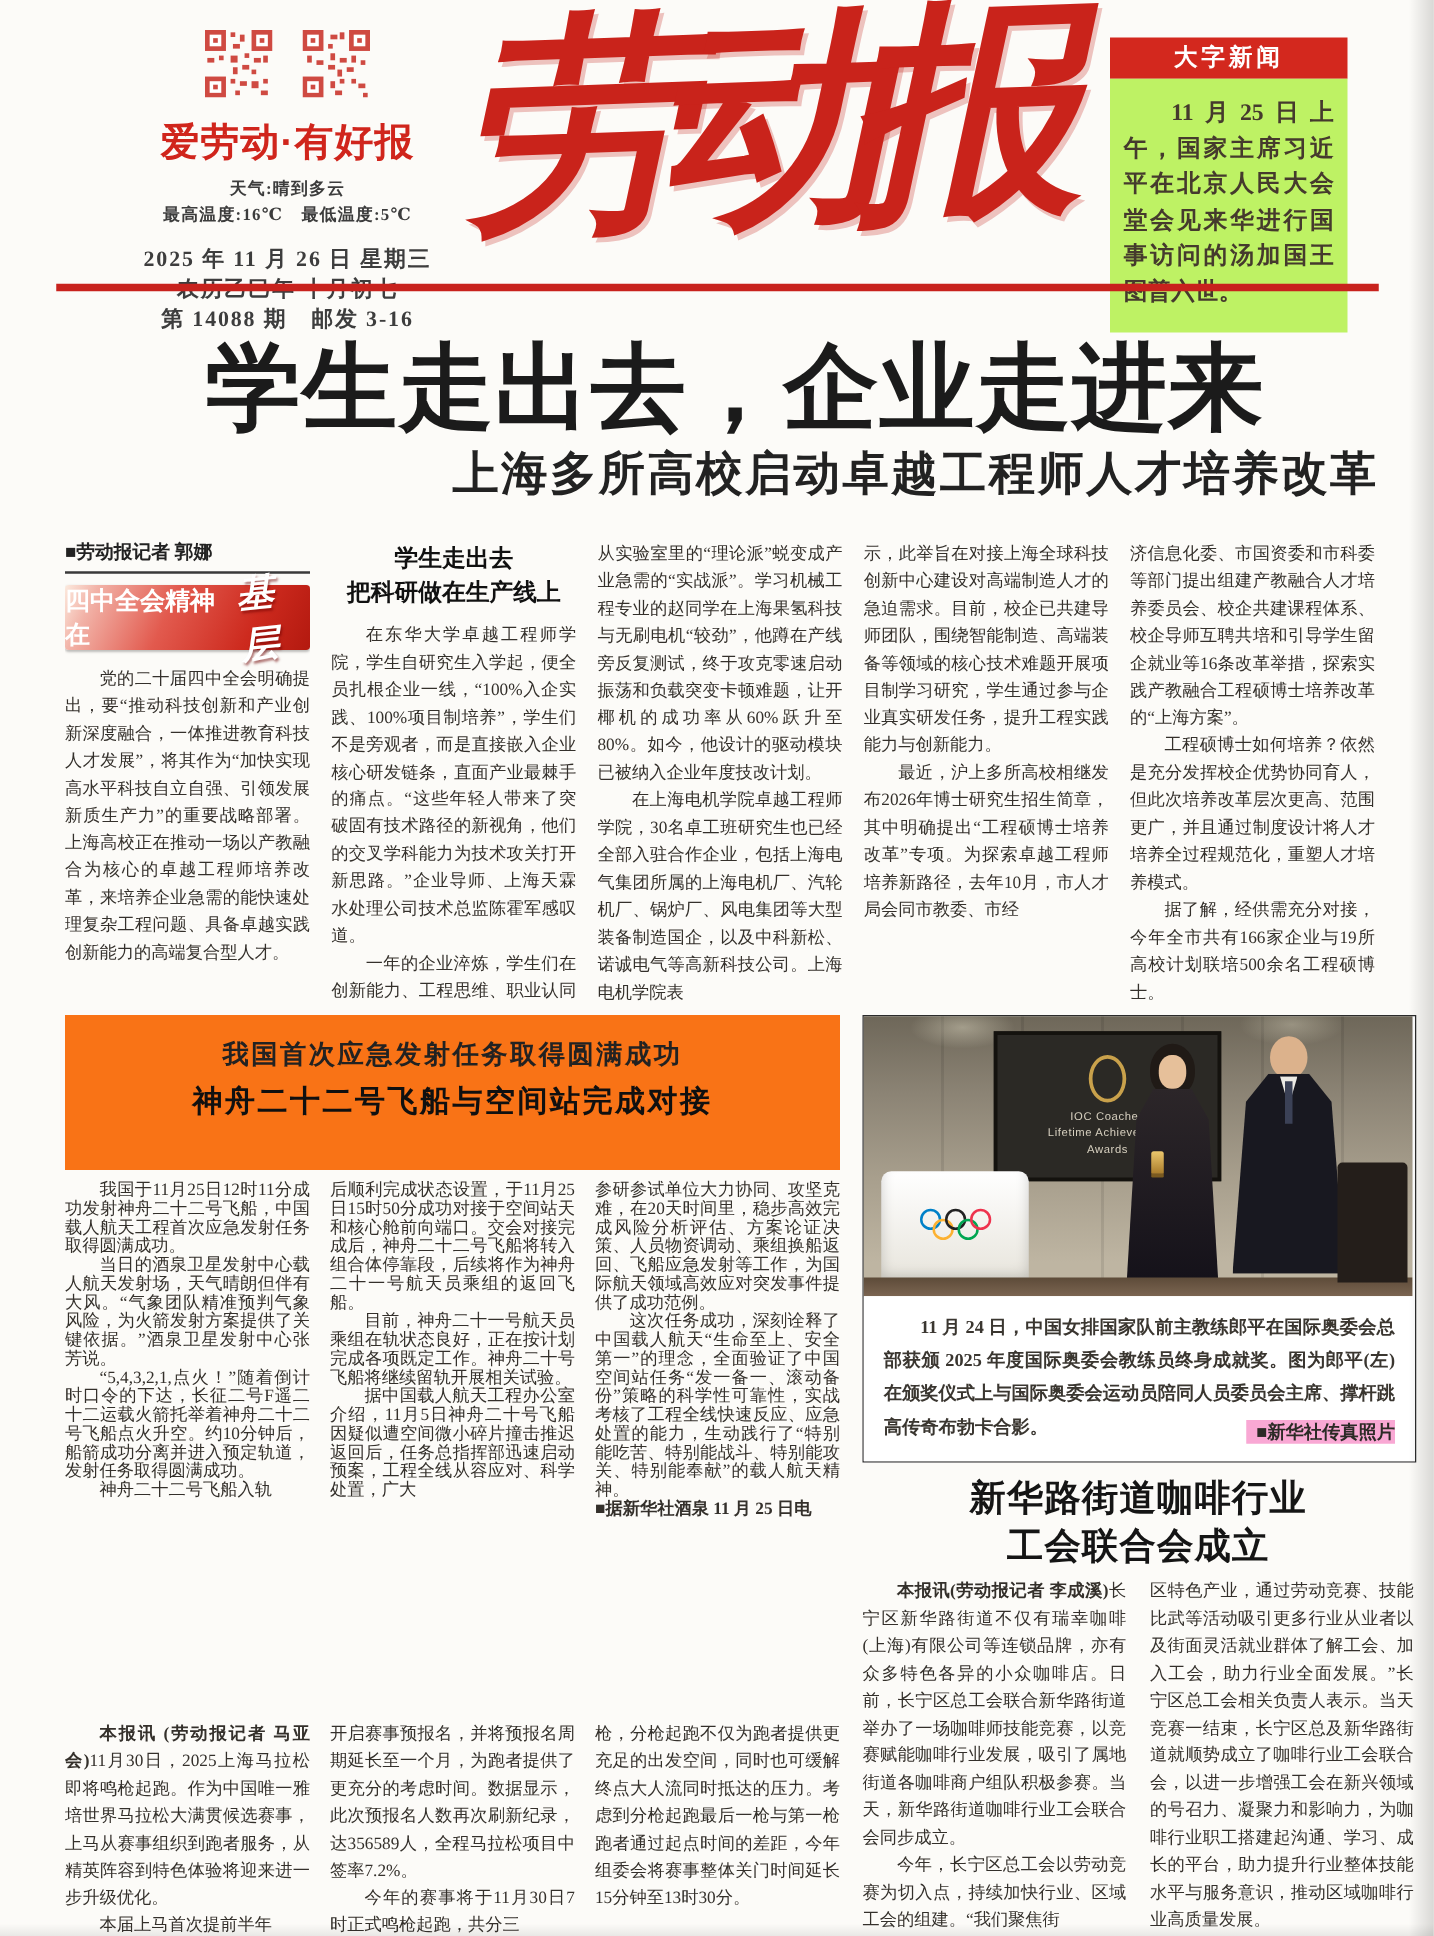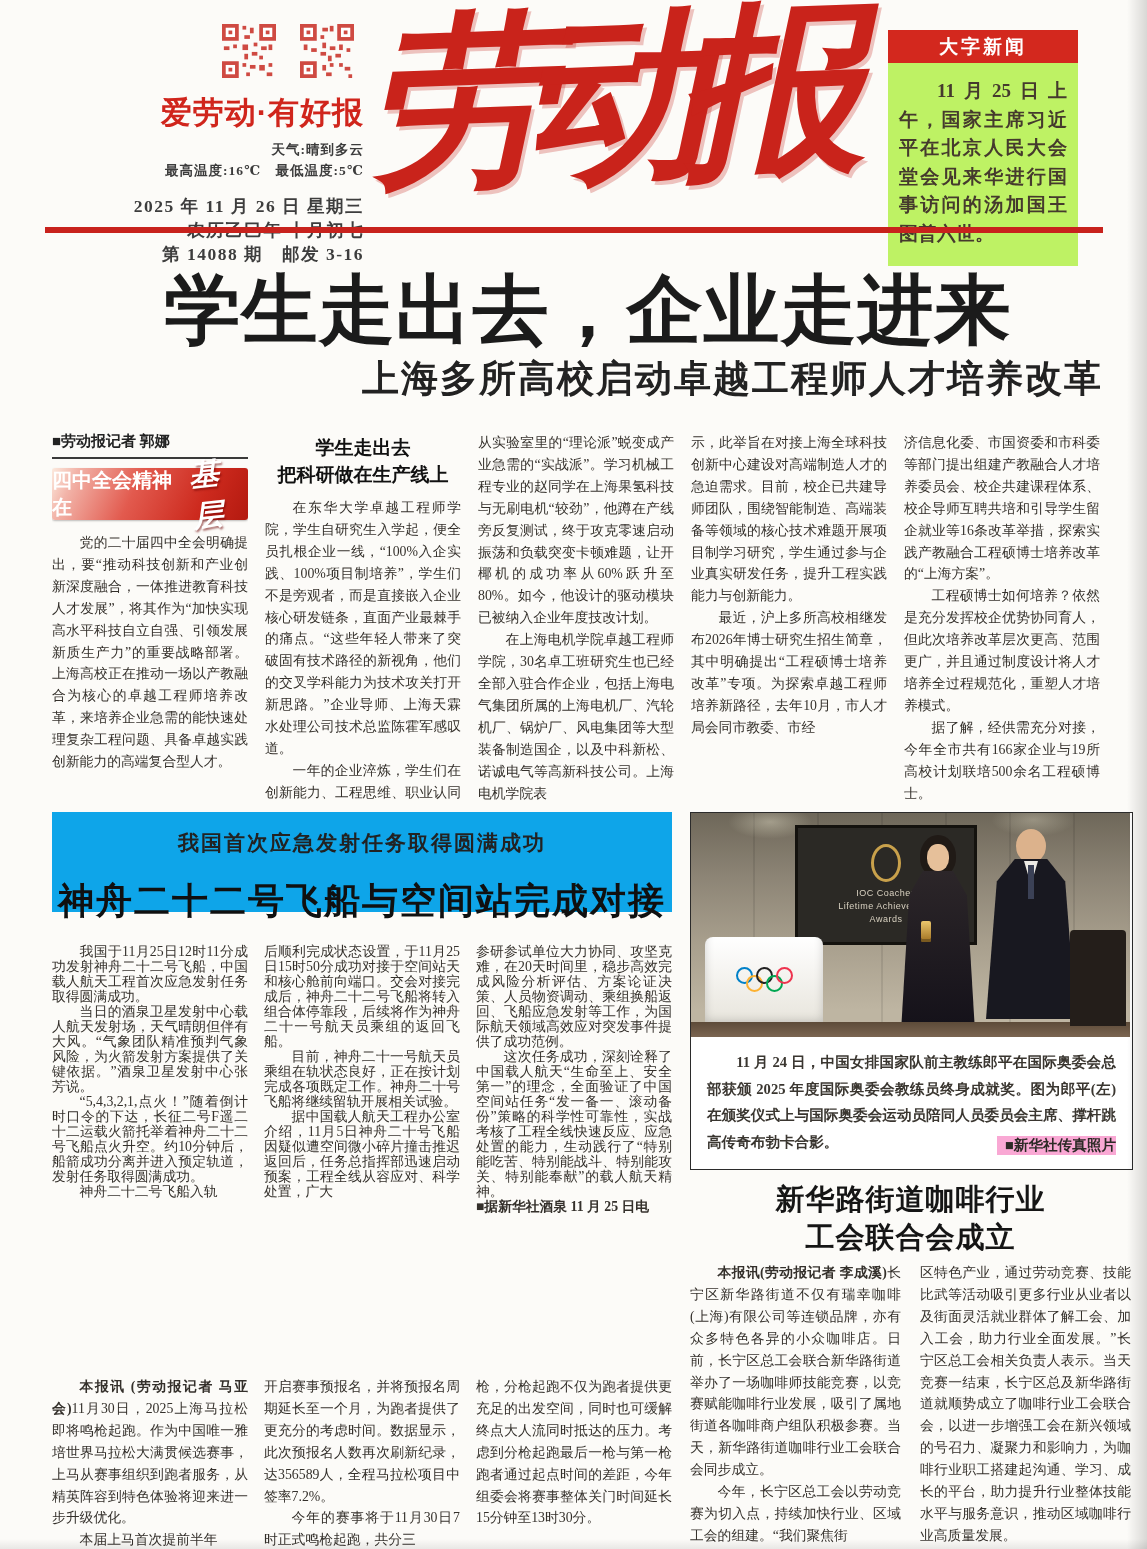--- a/index.html
+++ b/index.html
@@ -4,21 +4,21 @@
 <style>
   html,body{margin:0;padding:0;background:#d8d6d2;}
   .page{position:relative;width:1147px;height:1549px;background:#fcfbf8;overflow:hidden;
         font-family:"Liberation Serif","DejaVu Serif",serif;color:#2b2824;}
   .edge-right{position:absolute;right:0;top:0;width:20px;height:100%;
         background:linear-gradient(90deg,rgba(0,0,0,0),rgba(0,0,0,.14));}
   .edge-bottom{position:absolute;left:0;bottom:0;width:100%;height:10px;
         background:linear-gradient(180deg,rgba(0,0,0,0),rgba(0,0,0,.08));}
 
   
-  .mast-left{position:absolute;left:96px;top:24px;width:268px;text-align:right;}
+  .mast-left{position:absolute;left:96px;top:24px;width:268px;text-align:center;}
   .qr{width:54px;height:54px;margin:0 10px;display:inline-block;}
   .slogan{margin-top:10px;font-size:31px;font-weight:bold;color:#d0251c;letter-spacing:1px;
           font-family:"Liberation Sans","DejaVu Sans",sans-serif;}
   .wline{font-size:13.5px;font-weight:bold;color:#3c3c3c;margin-top:7px;letter-spacing:1px;}
   .tline{font-size:13.5px;font-weight:bold;color:#3c3c3c;margin-top:3px;letter-spacing:1px;}
   .dates{margin-top:14px;font-size:17.5px;color:#3d3d3d;line-height:24px;letter-spacing:1.5px;font-weight:bold;}
   .mast-title{position:absolute;left:330px;top:-28px;width:540px;height:260px;text-align:center;
         font-size:186px;line-height:250px;font-weight:bold;font-style:italic;color:#c9231b;
         letter-spacing:-30px;transform:rotate(-2deg);text-shadow:3px 4px 0 rgba(190,25,15,.25);}
   .bignews{position:absolute;left:888px;top:30px;width:190px;}
@@ -42,23 +42,23 @@
   .banner{height:52px;border-radius:3px;margin-bottom:12px;display:flex;align-items:center;justify-content:center;gap:5px;
         background:linear-gradient(115deg,#fceade 0%,#f2b3a8 12%,#e25a4e 42%,#cd2a1e 75%,#b3190f 100%);
         color:#fff;font-weight:bold;font-size:20px;font-family:"Liberation Sans","DejaVu Sans",sans-serif;
         box-shadow:0 1px 2px rgba(0,0,0,.25);}
   .banner .accent{font-size:30px;font-style:italic;font-family:"Liberation Serif",serif;
         transform:rotate(-6deg);text-shadow:1px 2px 2px rgba(110,0,0,.55);}
   .sec-head{font-size:19px;font-weight:bold;text-align:center;line-height:27px;margin:2px 0 9px;color:#111;}
   .sec-head.mid{margin-top:12px;}
 
   
-  .sz-box{position:absolute;left:52px;top:812px;width:620px;height:100px;background:#0ea5e9;text-align:center;}
+  .sz-box{position:absolute;left:52px;top:812px;width:620px;height:124px;background:#f97316;text-align:center;}
   .sz-kicker{font-size:21px;font-weight:bold;color:#222;margin-top:17px;letter-spacing:2px;}
-  .sz-hl{font-size:36px;font-weight:900;color:#101010;margin-top:20px;letter-spacing:2px;}
+  .sz-hl{font-size:24px;font-weight:900;color:#101010;margin-top:8px;letter-spacing:2px;}
   .szcol{position:absolute;top:944px;width:196px;height:378px;overflow:hidden;}
   .z1{left:52px}.z2{left:264px}.z3{left:476px}
   .szcol p.p{margin:0;font-size:13.8px;line-height:15px;text-align:justify;text-indent:2em;color:#34302b;}
   .szcol p.cont{text-indent:0;}
   .sz-credit{font-weight:bold;text-indent:0 !important;color:#111;}
 
   
   .frame{position:absolute;left:690px;top:812px;width:441px;border:1px solid #2b2b2b;background:#fff;}
   .photo{position:relative;width:439px;height:224px;overflow:hidden;
         background:linear-gradient(180deg,#6e6759 0%,#8c8475 28%,#a89f8d 58%,#beb5a2 88%);}

